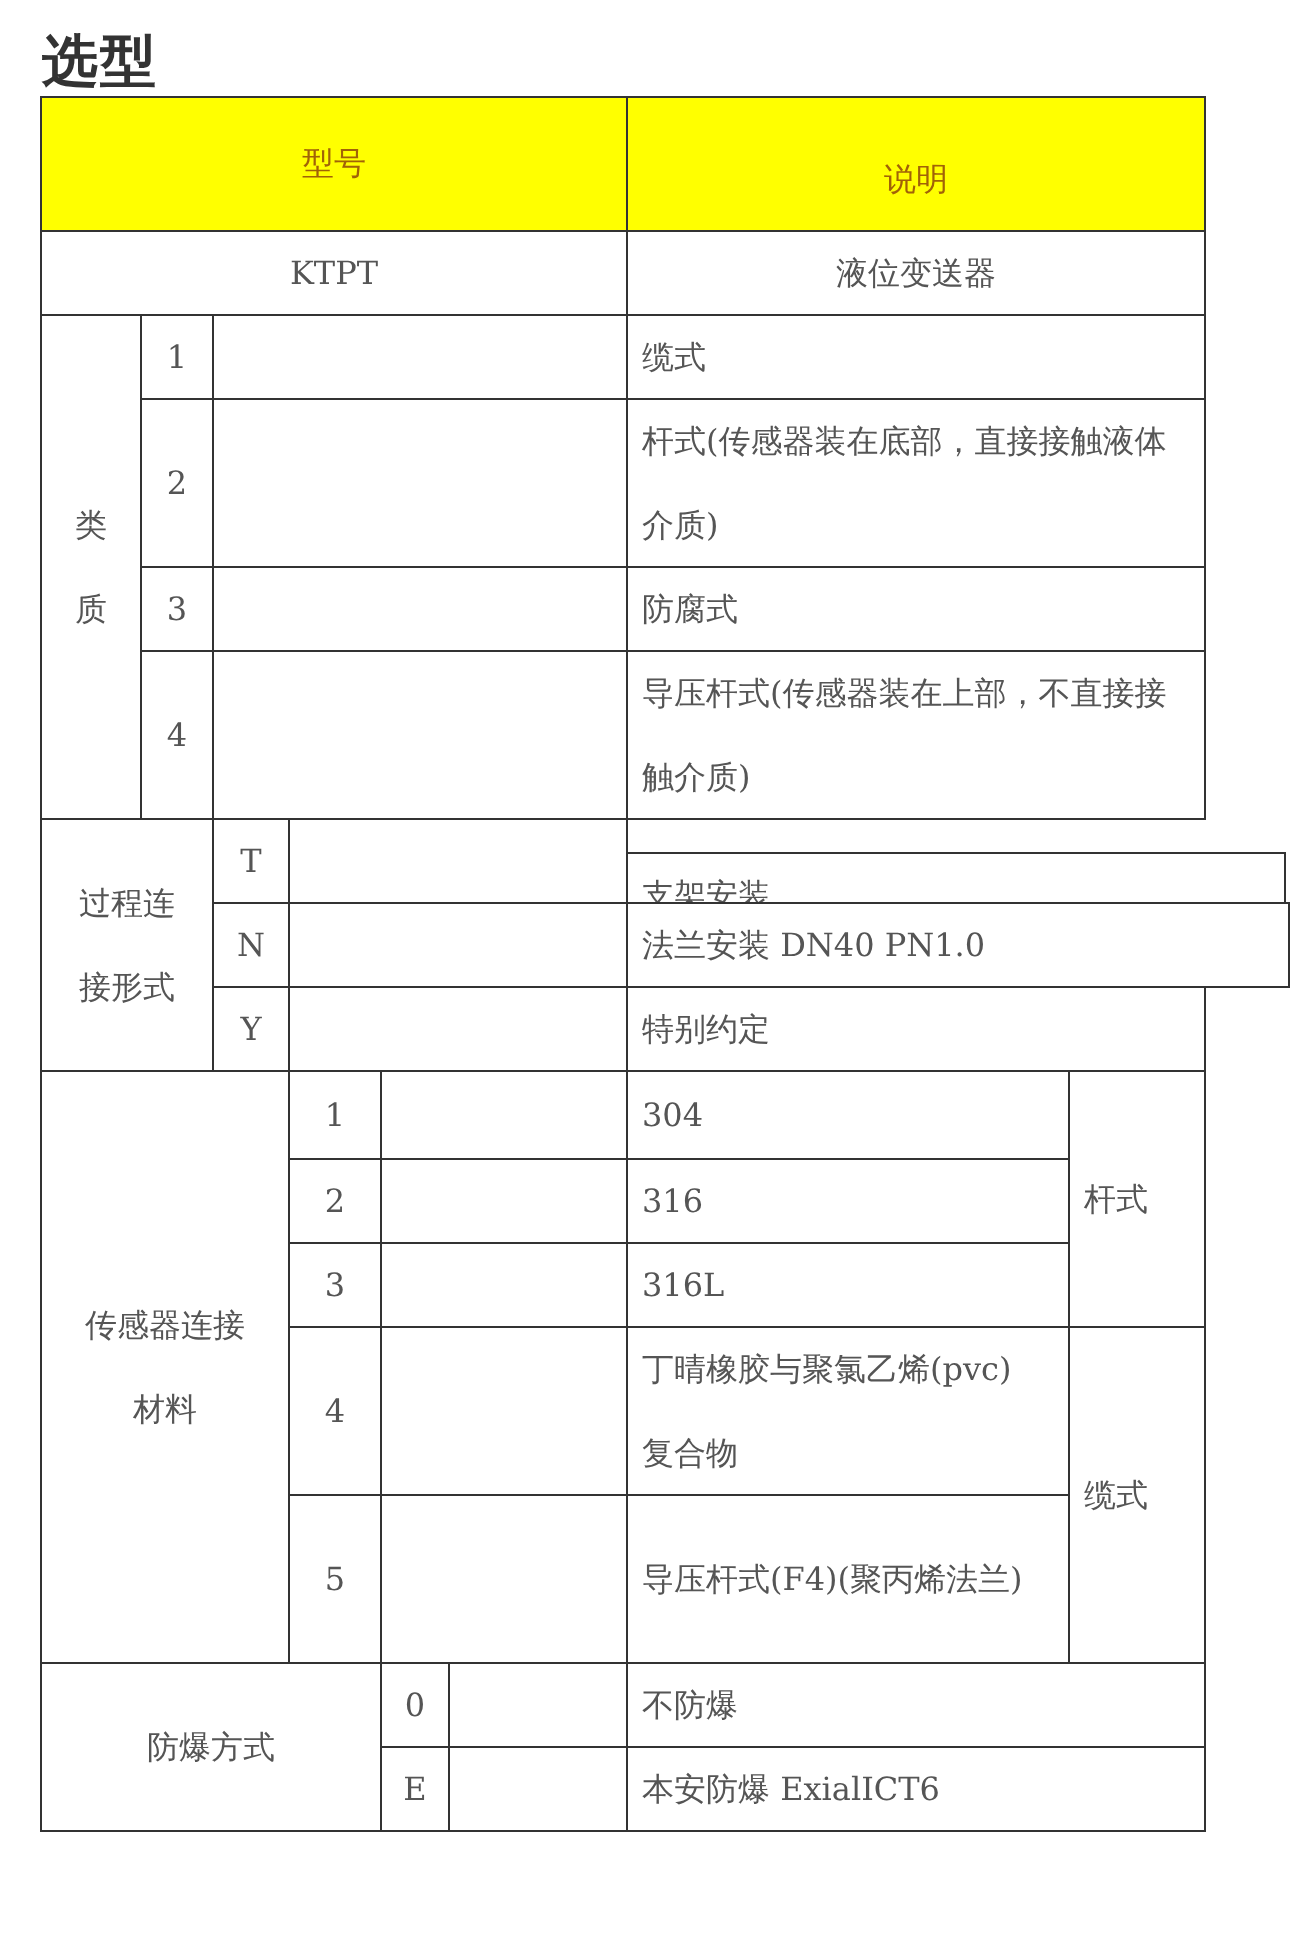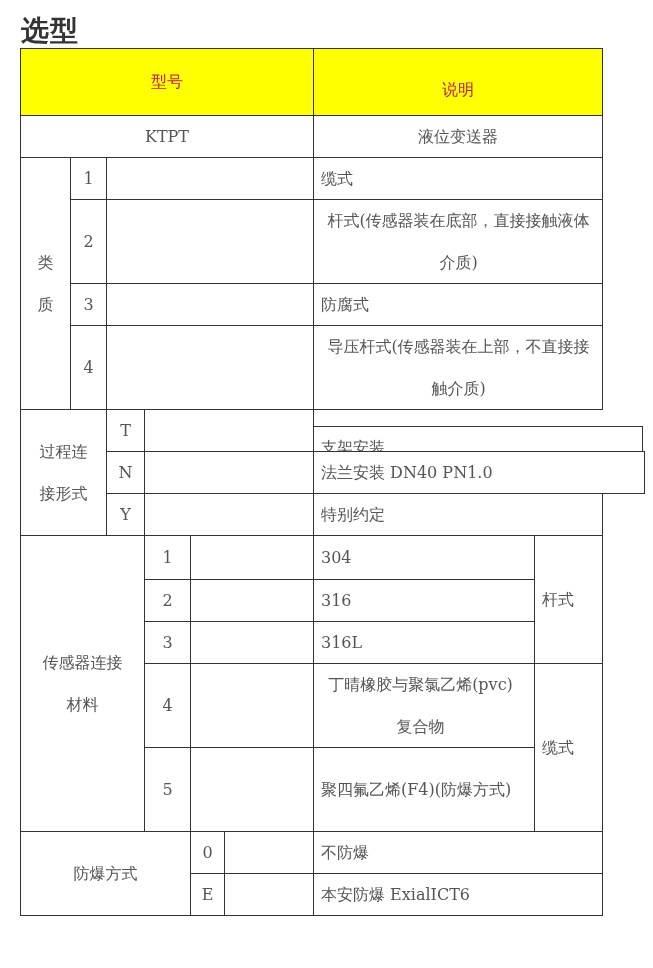--- a/index.html
+++ b/index.html
@@ -3,22 +3,22 @@
 <meta charset="utf-8">
 <style>
   html,body{margin:0;padding:0;background:#fff;}
   body{width:653px;height:968px;position:relative;overflow:hidden;
        font-family:"DejaVu Serif","Liberation Serif",serif;color:#555;}
   .title{position:absolute;left:21px;top:12px;font-size:28px;font-weight:bold;color:#333;
          font-family:"DejaVu Sans","Liberation Sans",sans-serif;letter-spacing:1px;}
   .cell{position:absolute;box-sizing:border-box;border:1px solid #333;background:#fff;
         display:flex;align-items:center;font-size:16px;line-height:42px;}
   .c{justify-content:center;text-align:center;}
-  .l{justify-content:flex-start;padding-left:7px;padding-right:6px;text-align:center;}
-  .hdr{background:#ffff00;color:#be185d;}
+  .l{justify-content:flex-start;padding-left:7px;padding-right:6px;}
+  .hdr{background:#ffff00;color:#a16207;}
   .stack{line-height:42px;}
   .vert{flex-direction:column;justify-content:center;line-height:42px;}
 </style>
 </head>
 <body>
 
 <div class="title">选型</div>
 
 <div>
 
@@ -80,21 +80,21 @@
   <div class="cell c" style="left:144px;top:621px;width:47px;height:43px;">3</div>
   <div class="cell" style="left:190px;top:621px;width:124px;height:43px;"></div>
   <div class="cell l" style="left:313px;top:621px;width:222px;height:43px;">316L</div>
 
   <div class="cell c" style="left:144px;top:663px;width:47px;height:85px;">4</div>
   <div class="cell" style="left:190px;top:663px;width:124px;height:85px;"></div>
   <div class="cell l stack" style="left:313px;top:663px;width:222px;height:85px;padding-right:14px;">丁晴橡胶与聚氯乙烯(pvc)复合物</div>
 
   <div class="cell c" style="left:144px;top:747px;width:47px;height:85px;">5</div>
   <div class="cell" style="left:190px;top:747px;width:124px;height:85px;"></div>
-  <div class="cell l stack" style="left:313px;top:747px;width:222px;height:85px;padding-right:14px;">聚四氟乙烯(F4)(防爆方式)</div>
+  <div class="cell l stack" style="left:313px;top:747px;width:222px;height:85px;padding-right:14px;">导压杆式(F4)(聚丙烯法兰)</div>
 
   <div class="cell l" style="left:534px;top:535px;width:69px;height:129px;">杆式</div>
   <div class="cell l" style="left:534px;top:663px;width:69px;height:169px;">缆式</div>
 
   <div class="cell c" style="left:20px;top:831px;width:171px;height:85px;">防爆方式</div>
   <div class="cell c" style="left:190px;top:831px;width:35px;height:43px;">0</div>
   <div class="cell" style="left:224px;top:831px;width:90px;height:43px;"></div>
   <div class="cell l" style="left:313px;top:831px;width:290px;height:43px;">不防爆</div>
 
   <div class="cell c" style="left:190px;top:873px;width:35px;height:43px;">E</div>

